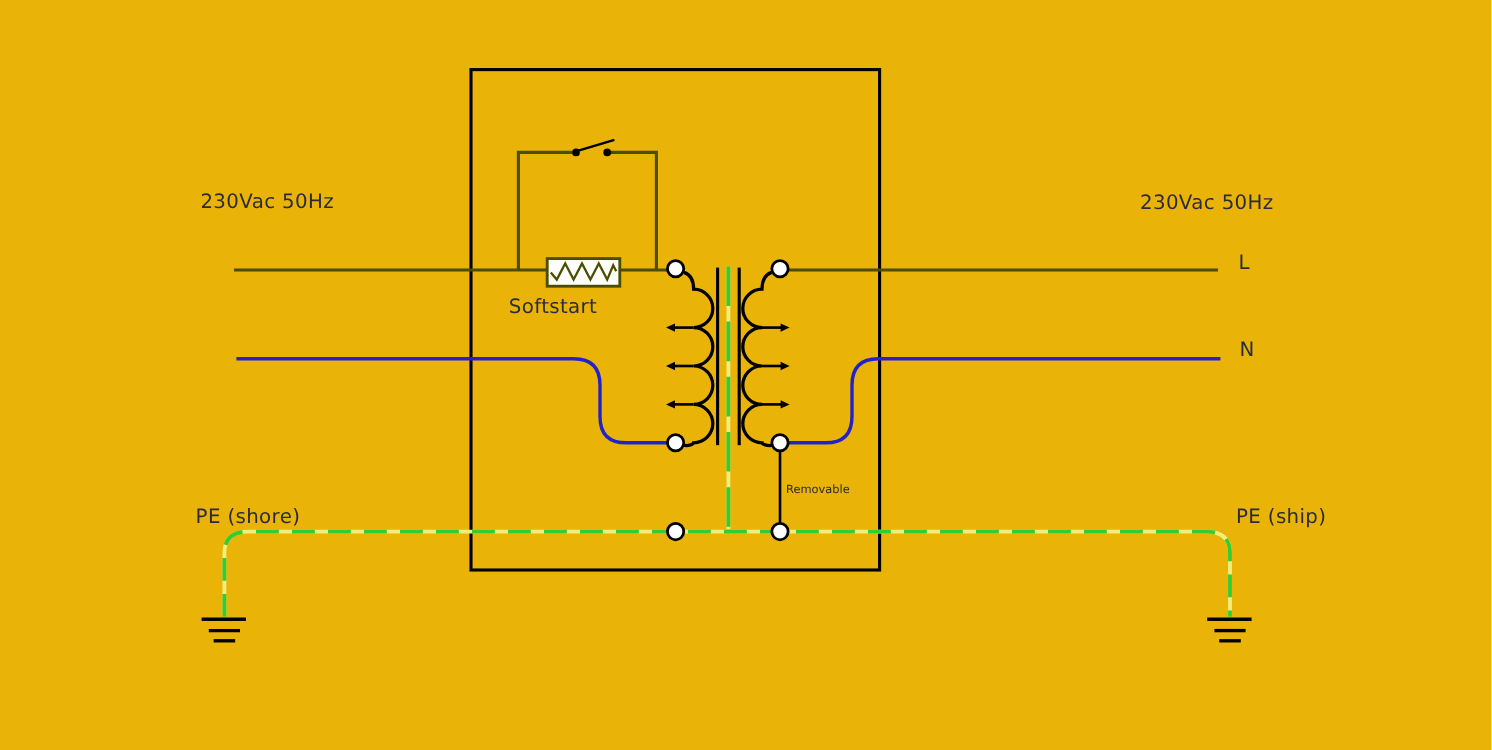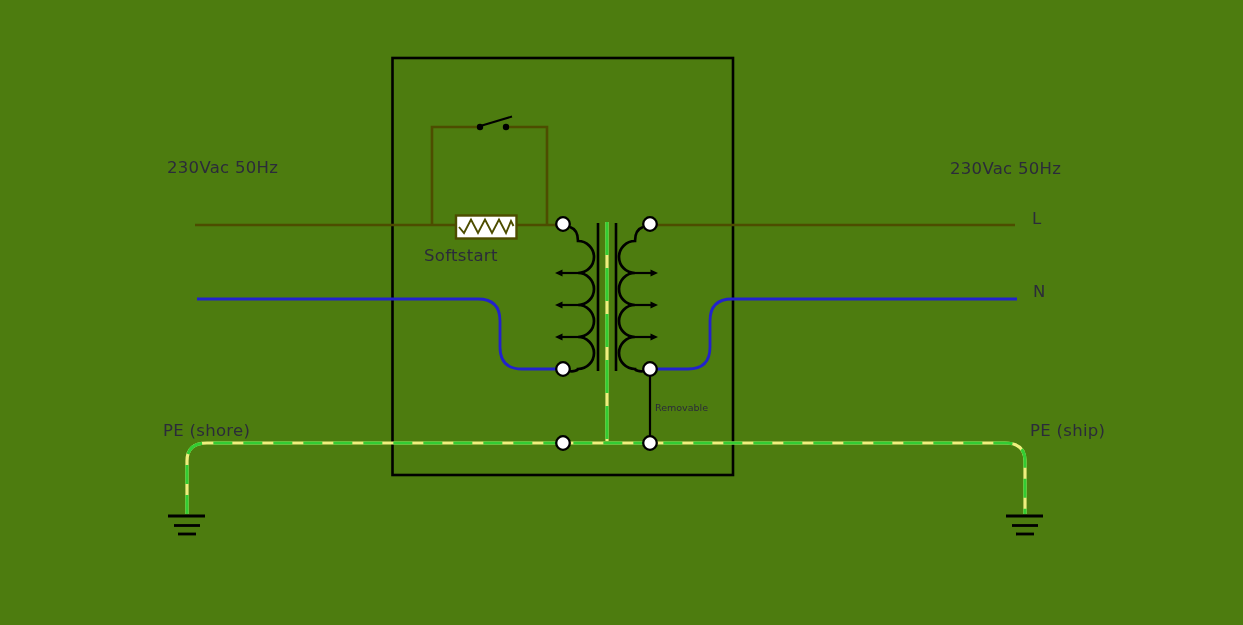--- a/index.html
+++ b/index.html
@@ -8,21 +8,21 @@
     background: #ffffff;
     width: 1243px;
     height: 625px;
     overflow: hidden;
     font-family: "DejaVu Sans", "Liberation Sans", sans-serif;
   }
   .stage {
     position: relative;
     width: 1243px;
     height: 625px;
-    background: #4d7c0f;
+    background: #eab308;
   }
   svg { display: block; }
   text {
     font-family: "DejaVu Sans", "Liberation Sans", sans-serif;
   }
   .lbl       { font-size: 16.5px; letter-spacing: 0.3px; }
   .lbl-small { font-size: 9.5px;  letter-spacing: 0px; }
 </style>
 </head>
 <body>

